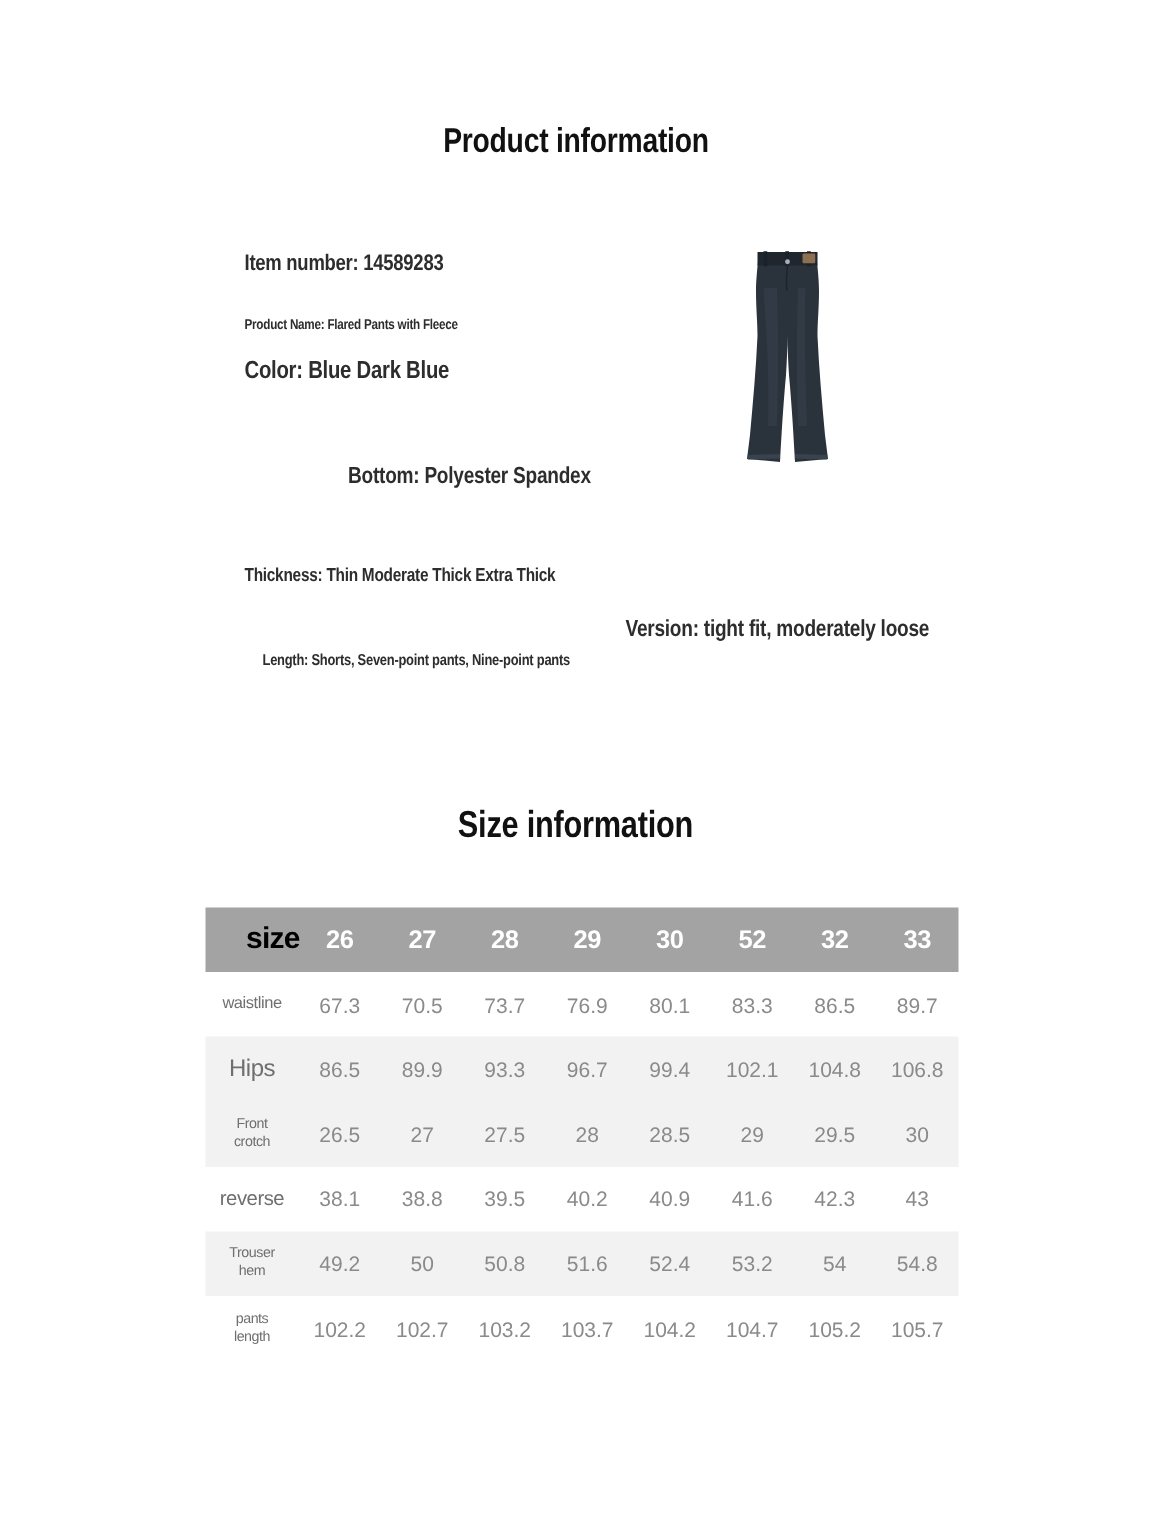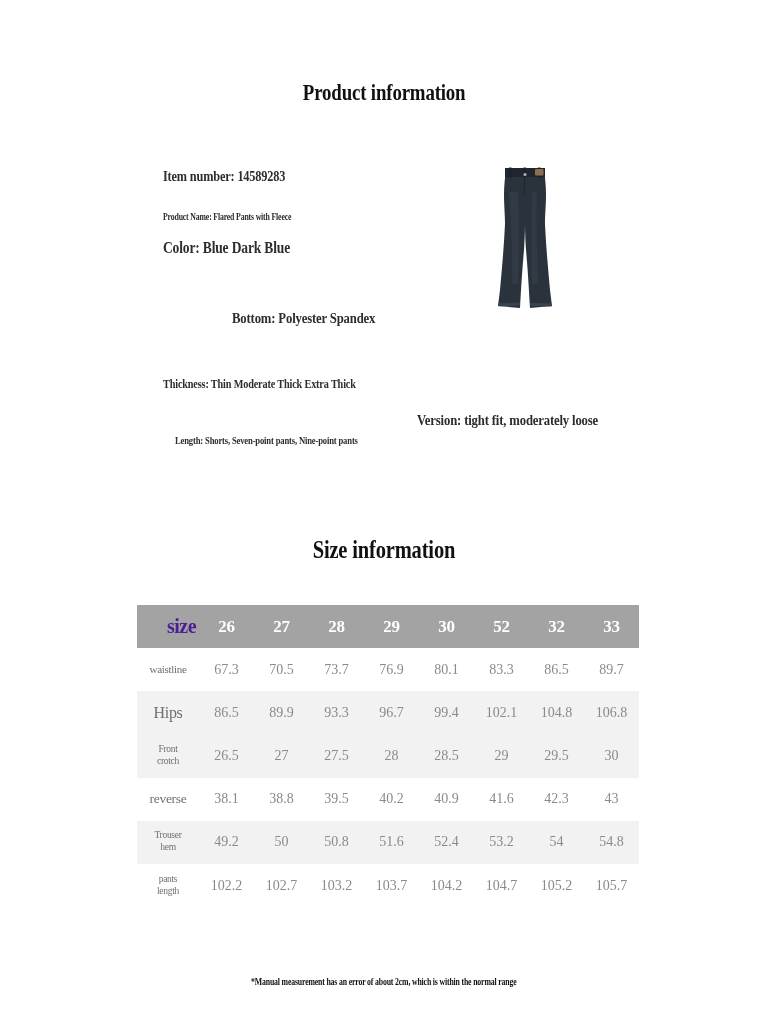--- a/index.html
+++ b/index.html
@@ -9,21 +9,21 @@
     --label_text:#6f6f6f;
     --heading_text:#111111;
     --body_text:#2d2d2d;
     --denim:#2a323c;
     --denim_dark:#20262e;
     --patch_tan:#8d7052;
   }
   html,body{margin:0;padding:0;background:#ffffff;}
   .page{
     position:relative;width:762px;height:1024px;background:#ffffff;
-    font-family:Liberation Serif, serif;overflow:hidden;margin:0 auto;
+    font-family:Liberation Sans, sans-serif;overflow:hidden;margin:0 auto;
   }
   .abs{position:absolute;}
   .cond{display:inline-block;transform:scaleX(0.82);transform-origin:left center;letter-spacing:-0.2px;white-space:nowrap;}
   .center-line{left:0;width:100%;text-align:center;}
   .center-line .cond{transform-origin:center center;}
   .h1{font-size:23px;font-weight:700;color:var(--heading_text);}
   .h2{font-size:25px;font-weight:700;color:var(--heading_text);}
   .info{font-weight:700;color:var(--body_text);}
   .fs15{font-size:15px;}
   .fs16{font-size:16.5px;}
@@ -31,21 +31,21 @@
   .fs125{font-size:12.5px;}
   .fs105{font-size:10.5px;}
   .fs95{font-size:9.5px;}
   .footnote{font-size:9.5px;font-weight:700;color:#111111;}
 
   
   .size-table{position:absolute;left:134px;top:605px;width:502px;}
   .trow{display:grid;grid-template-columns:62px repeat(8,1fr);align-items:center;height:43.2px;}
   .thead{height:43px;background:var(--header_bg);}
   .tcell{text-align:center;}
-  .corner{text-align:center;padding-left:27px;font-size:20px;font-weight:700;color:#4c1d95;letter-spacing:-0.5px;}
+  .corner{text-align:center;padding-left:27px;font-size:20px;font-weight:700;color:#000000;letter-spacing:-0.5px;}
   .hnum{color:#ffffff;font-size:17px;font-weight:700;letter-spacing:-0.3px;}
   .drow.alt{background:var(--alt_row_bg);}
   .rlabel{color:var(--label_text);line-height:1.25;white-space:pre-line;letter-spacing:-0.3px;padding:0 2px;}
   .val{color:var(--value_text);font-size:14px;}
 
   
   .jeans{left:489px;top:162px;width:66px;height:152px;}
   .denim{fill:var(--denim);}
   .band{fill:var(--denim_dark);}
   .loop{fill:#1c222a;}
@@ -189,17 +189,14 @@
         <div class="tcell val">102.7</div>
         <div class="tcell val">103.2</div>
         <div class="tcell val">103.7</div>
         <div class="tcell val">104.2</div>
         <div class="tcell val">104.7</div>
         <div class="tcell val">105.2</div>
         <div class="tcell val">105.7</div>
       </div>
     </div>
 
-  <div class="abs center-line" style="top:971px;">
-    <span class="cond footnote">*Manual measurement has an error of about 2cm, which is within the normal range</span>
-  </div>
 
 </div>
 
 </body></html>

